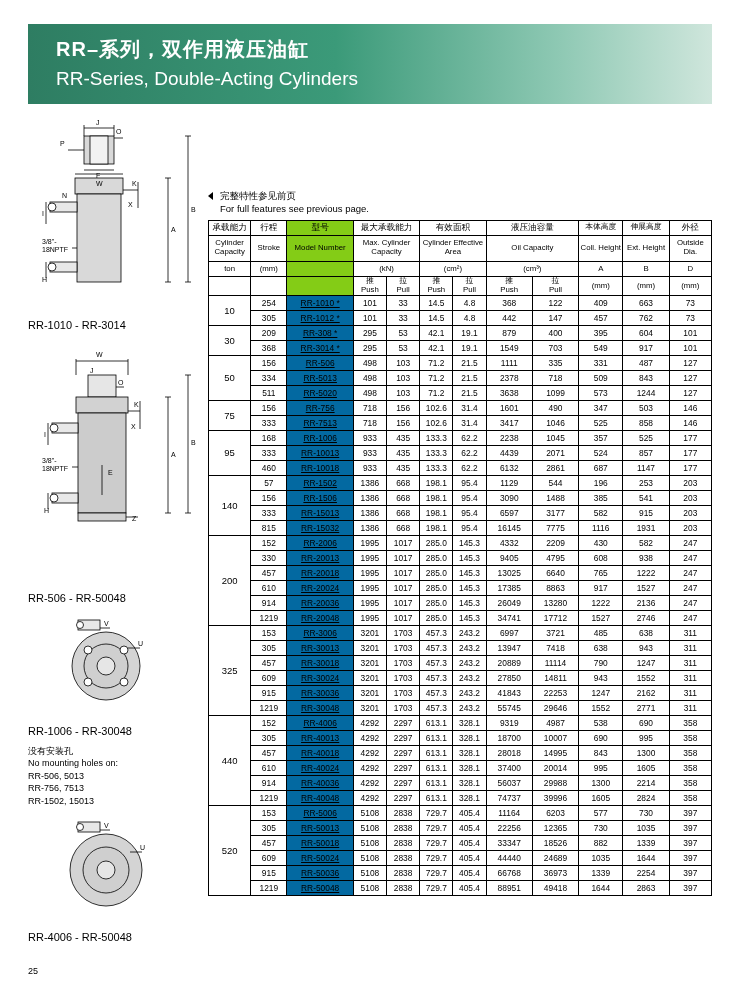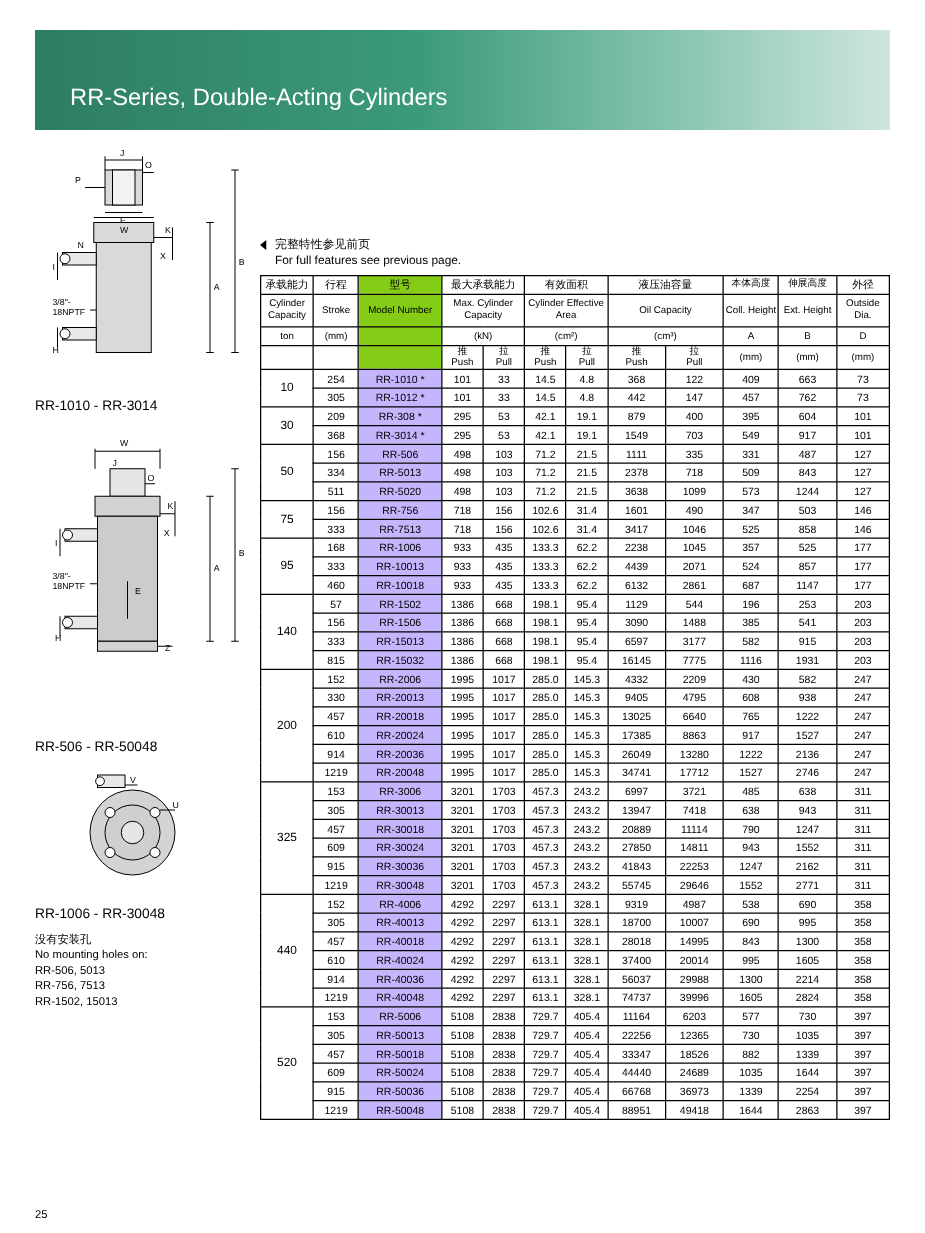--- a/index.html
+++ b/index.html
@@ -60,30 +60,31 @@
     border: 0.8px solid #000;
     text-align: center;
     vertical-align: middle;
     padding: 0;
     height: 15px;
     font-weight: normal;
   }
   .hdr-cn { font-size: 8.6px; }
   .hdr-en { font-size: 7.8px; line-height: 1.15; }
   .hdr-unit { font-size: 7.8px; }
-  .model-cell { background: #c4b5fd; text-align: left; padding-left: 4px; font-size: 8.4px; }
+  .model-cell { background: #0369a1; text-align: left; padding-left: 4px; font-size: 8.4px; text-decoration: underline; }
   .model-col-head { background: #84cc16; }
   .cap-cell { font-size: 9.5px; }
   .footnote { font-size: 8.2px; margin-top: 3px; }
   .pagenum { position:absolute; left: 28px; top: 966px; font-size: 9px; }
 </style>
 </head>
 <body>
 
 <div class="header">
+  <div class="title-cn">RR–系列，双作用液压油缸</div>
   <div class="title-en">RR-Series, Double-Acting Cylinders</div>
 </div>
 
 <div class="left-col">
 
   <div class="fig">
     <svg width="180" height="190" viewBox="0 0 180 190">
       <g stroke="#000" fill="none" stroke-width="0.8" font-family="Liberation Sans" font-size="7">
 
         <rect x="56" y="24" width="30" height="28" fill="#d9d9d9"></rect>
@@ -212,20 +213,36 @@
     <div class="fig-caption">RR-1006 - RR-30048</div>
     <div class="note-block">
       <div>没有安装孔</div>
       <div>No mounting holes on:</div>
       <div>RR-506, 5013</div>
       <div>RR-756, 7513</div>
       <div>RR-1502, 15013</div>
     </div>
   </div>
 
+  <div class="fig" style="margin-top:10px;">
+    <svg width="180" height="96" viewBox="0 0 180 96">
+      <g stroke="#000" fill="none" stroke-width="0.8" font-family="Liberation Sans" font-size="7">
+        <rect x="50" y="4" width="22" height="10" fill="#e8e8e8"></rect>
+        <circle cx="52" cy="9" r="3.5" fill="#fff"></circle>
+        <text x="76" y="10" stroke="none" fill="#000">V</text>
+        <line x1="72" y1="12" x2="82" y2="12"></line>
+        <circle cx="78" cy="52" r="36" fill="#d4d4d4"></circle>
+        <circle cx="78" cy="52" r="23" fill="#cfcfcf"></circle>
+        <circle cx="78" cy="52" r="9" fill="#e6e6e6"></circle>
+        <text x="112" y="32" stroke="none" fill="#000">U</text>
+        <line x1="102" y1="34" x2="114" y2="34"></line>
+      </g>
+    </svg>
+    <div class="fig-caption">RR-4006 - RR-50048</div>
+  </div>
 </div>
 
 <div class="right-col">
   <div class="prevpage">
     <span class="tri"></span>
     <span>完整特性参见前页</span><br>
     <span>For full features see previous page.</span>
   </div>
 
   <table class="spec">

